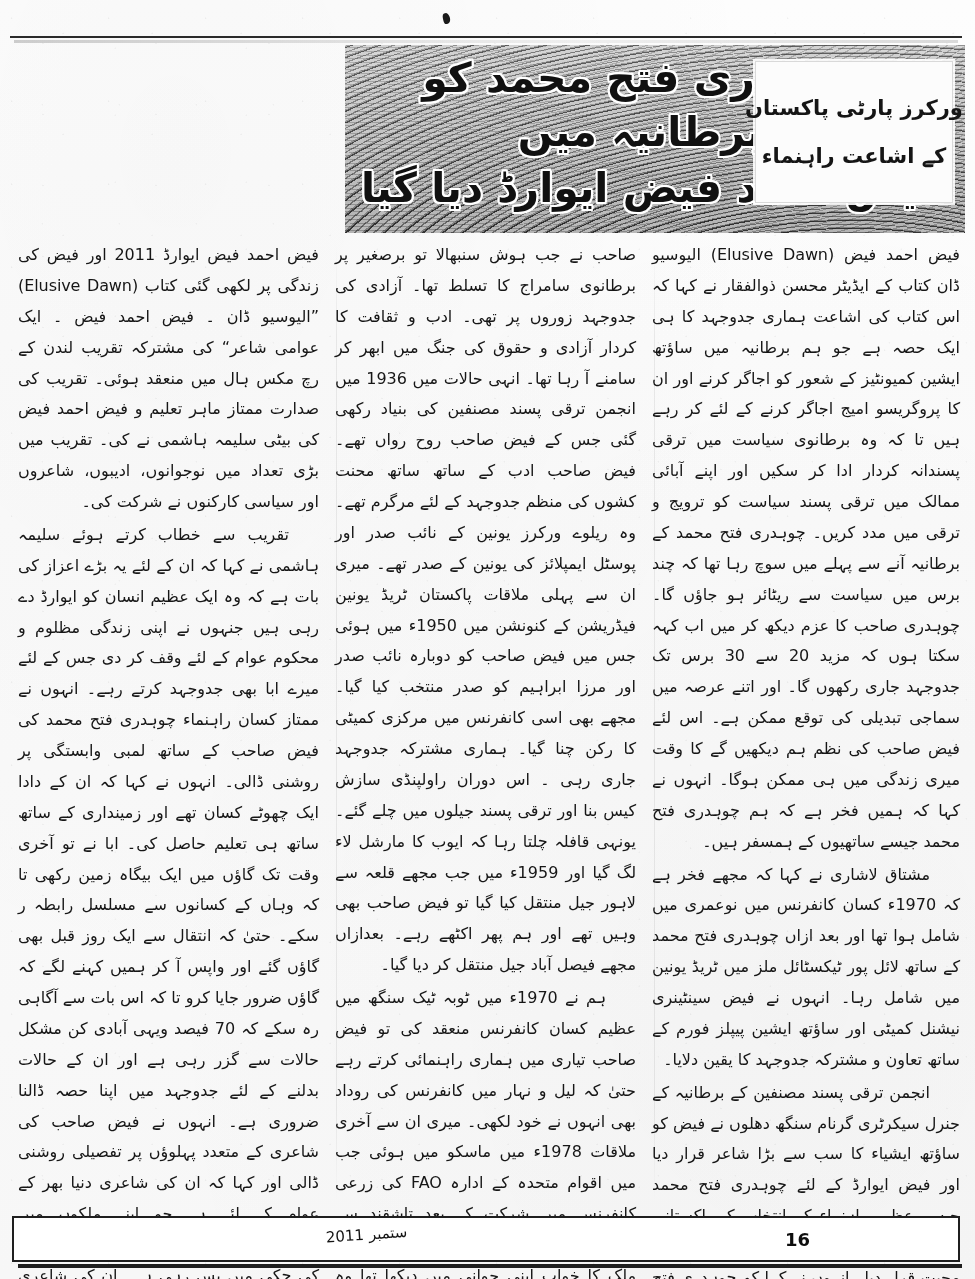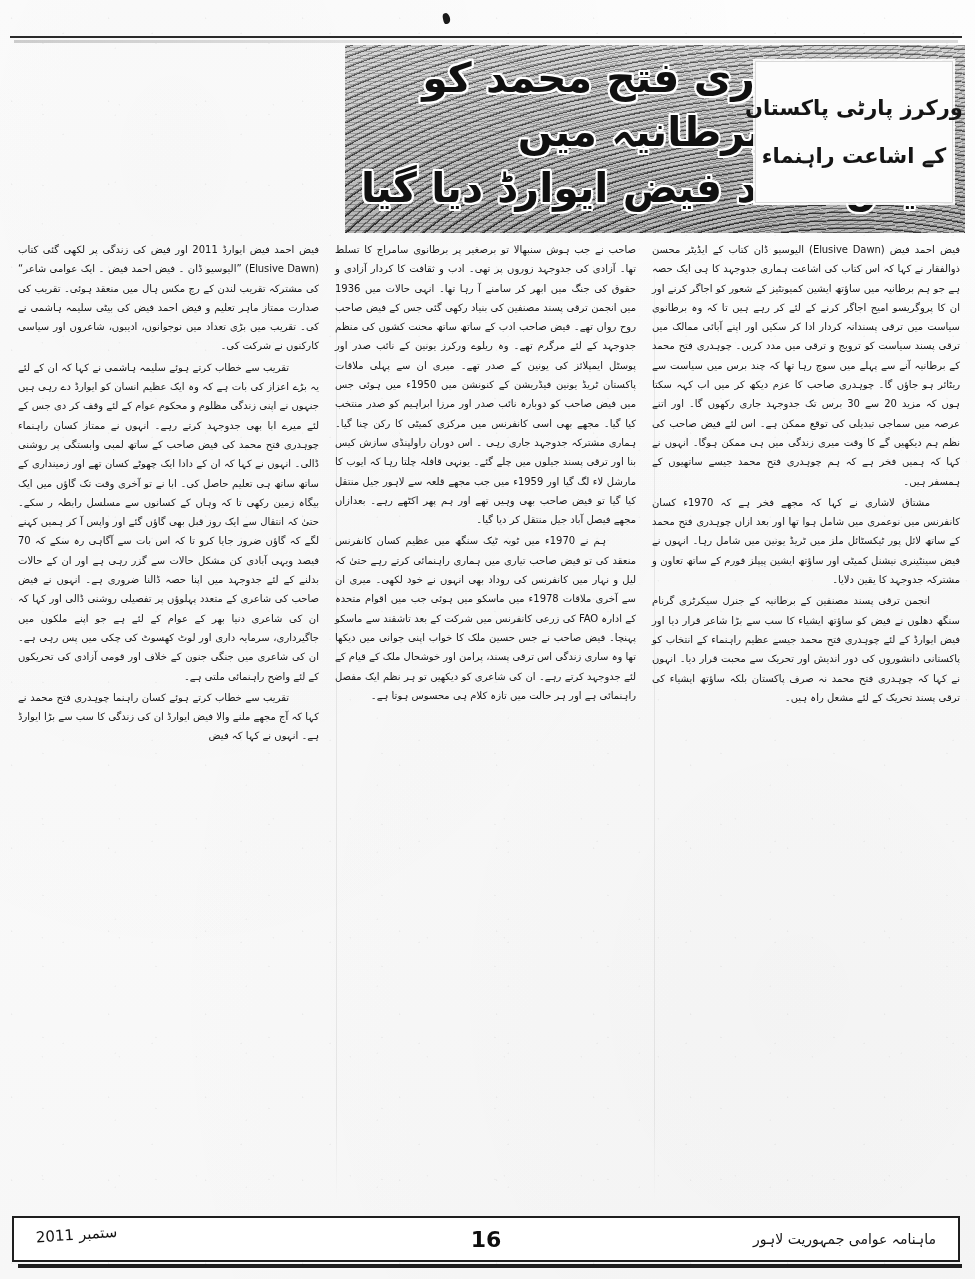--- a/index.html
+++ b/index.html
@@ -159,21 +159,21 @@
     width: 317px;
     padding: 0 6px;
     box-sizing: border-box;
     direction: rtl;
     text-align: justify;
     text-align-last: right;
   }
   .col.left-col { width: 324px; }
   .col p {
     margin: 0 0 2px 4px;
-    font-size: 10px;
+    font-size: 16px;
     line-height: 1.93;
     letter-spacing: -0.1px;
     color: #161616;
     text-indent: 0;
   }
   .col p.indent { text-indent: 30px; }
   .col p.lead { text-indent: 0; }
 
   
   .col-sep {
@@ -208,21 +208,21 @@
     width: 33%;
     padding-right: 22px;
     font-size: 14px;
     text-align: right;
     color: #141414;
     white-space: nowrap;
   }
   .footer .f-center {
     width: 34%;
     text-align: center;
-    font-size: 22px;
+    font-size: 18px;
     font-weight: bold;
     color: #0e0e0e;
     direction: ltr;
   }
   .footer .f-left {
     width: 33%;
     padding-left: 22px;
     text-align: left;
     font-size: 15px;
     color: #141414;
@@ -277,18 +277,17 @@
     <div class="col left-col">
       <p class="lead">فیض احمد فیض (Elusive Dawn) الیوسیو ڈان کتاب کے ایڈیٹر محسن ذوالفقار نے کہا کہ اس کتاب کی اشاعت ہماری جدوجہد کا ہی ایک حصہ ہے جو ہم برطانیہ میں ساؤتھ ایشین کمیونٹیز کے شعور کو اجاگر کرنے اور ان کا پروگریسو امیج اجاگر کرنے کے لئے کر رہے ہیں تا کہ وہ برطانوی سیاست میں ترقی پسندانہ کردار ادا کر سکیں اور اپنے آبائی ممالک میں ترقی پسند سیاست کو ترویج و ترقی میں مدد کریں۔ چوہدری فتح محمد کے برطانیہ آنے سے پہلے میں سوچ رہا تھا کہ چند برس میں سیاست سے ریٹائر ہو جاؤں گا۔ چوہدری صاحب کا عزم دیکھ کر میں اب کہہ سکتا ہوں کہ مزید 20 سے 30 برس تک جدوجہد جاری رکھوں گا۔ اور اتنے عرصہ میں سماجی تبدیلی کی توقع ممکن ہے۔ اس لئے فیض صاحب کی نظم ہم دیکھیں گے کا وقت میری زندگی میں ہی ممکن ہوگا۔ انہوں نے کہا کہ ہمیں فخر ہے کہ ہم چوہدری فتح محمد جیسے ساتھیوں کے ہمسفر ہیں۔</p>
       <p class="indent">مشتاق لاشاری نے کہا کہ مجھے فخر ہے کہ 1970ء کسان کانفرنس میں نوعمری میں شامل ہوا تھا اور بعد ازاں چوہدری فتح محمد کے ساتھ لائل پور ٹیکسٹائل ملز میں ٹریڈ یونین میں شامل رہا۔ انہوں نے فیض سینٹینری نیشنل کمیٹی اور ساؤتھ ایشین پیپلز فورم کے ساتھ تعاون و مشترکہ جدوجہد کا یقین دلایا۔</p>
       <p class="indent">انجمن ترقی پسند مصنفین کے برطانیہ کے جنرل سیکرٹری گرنام سنگھ دھلوں نے فیض کو ساؤتھ ایشیاء کا سب سے بڑا شاعر قرار دیا اور فیض ایوارڈ کے لئے چوہدری فتح محمد جیسے عظیم راہنماء کے انتخاب کو پاکستانی دانشوروں کی دور اندیش اور تحریک سے محبت قرار دیا۔ انہوں نے کہا کہ چوہدری فتح محمد نہ صرف پاکستان بلکہ ساؤتھ ایشیاء کی ترقی پسند تحریک کے لئے مشعل راہ ہیں۔</p>
 
     </div>
 
   </div>
 
   <div class="footer">
-    <div class="f-right">ماہنامہ عوامی جمہوریت لاہور</div>
     <div class="f-center">16</div>
     <div class="f-left">ستمبر 2011</div>
   </div>
 
 </div>
 
 </body></html>

